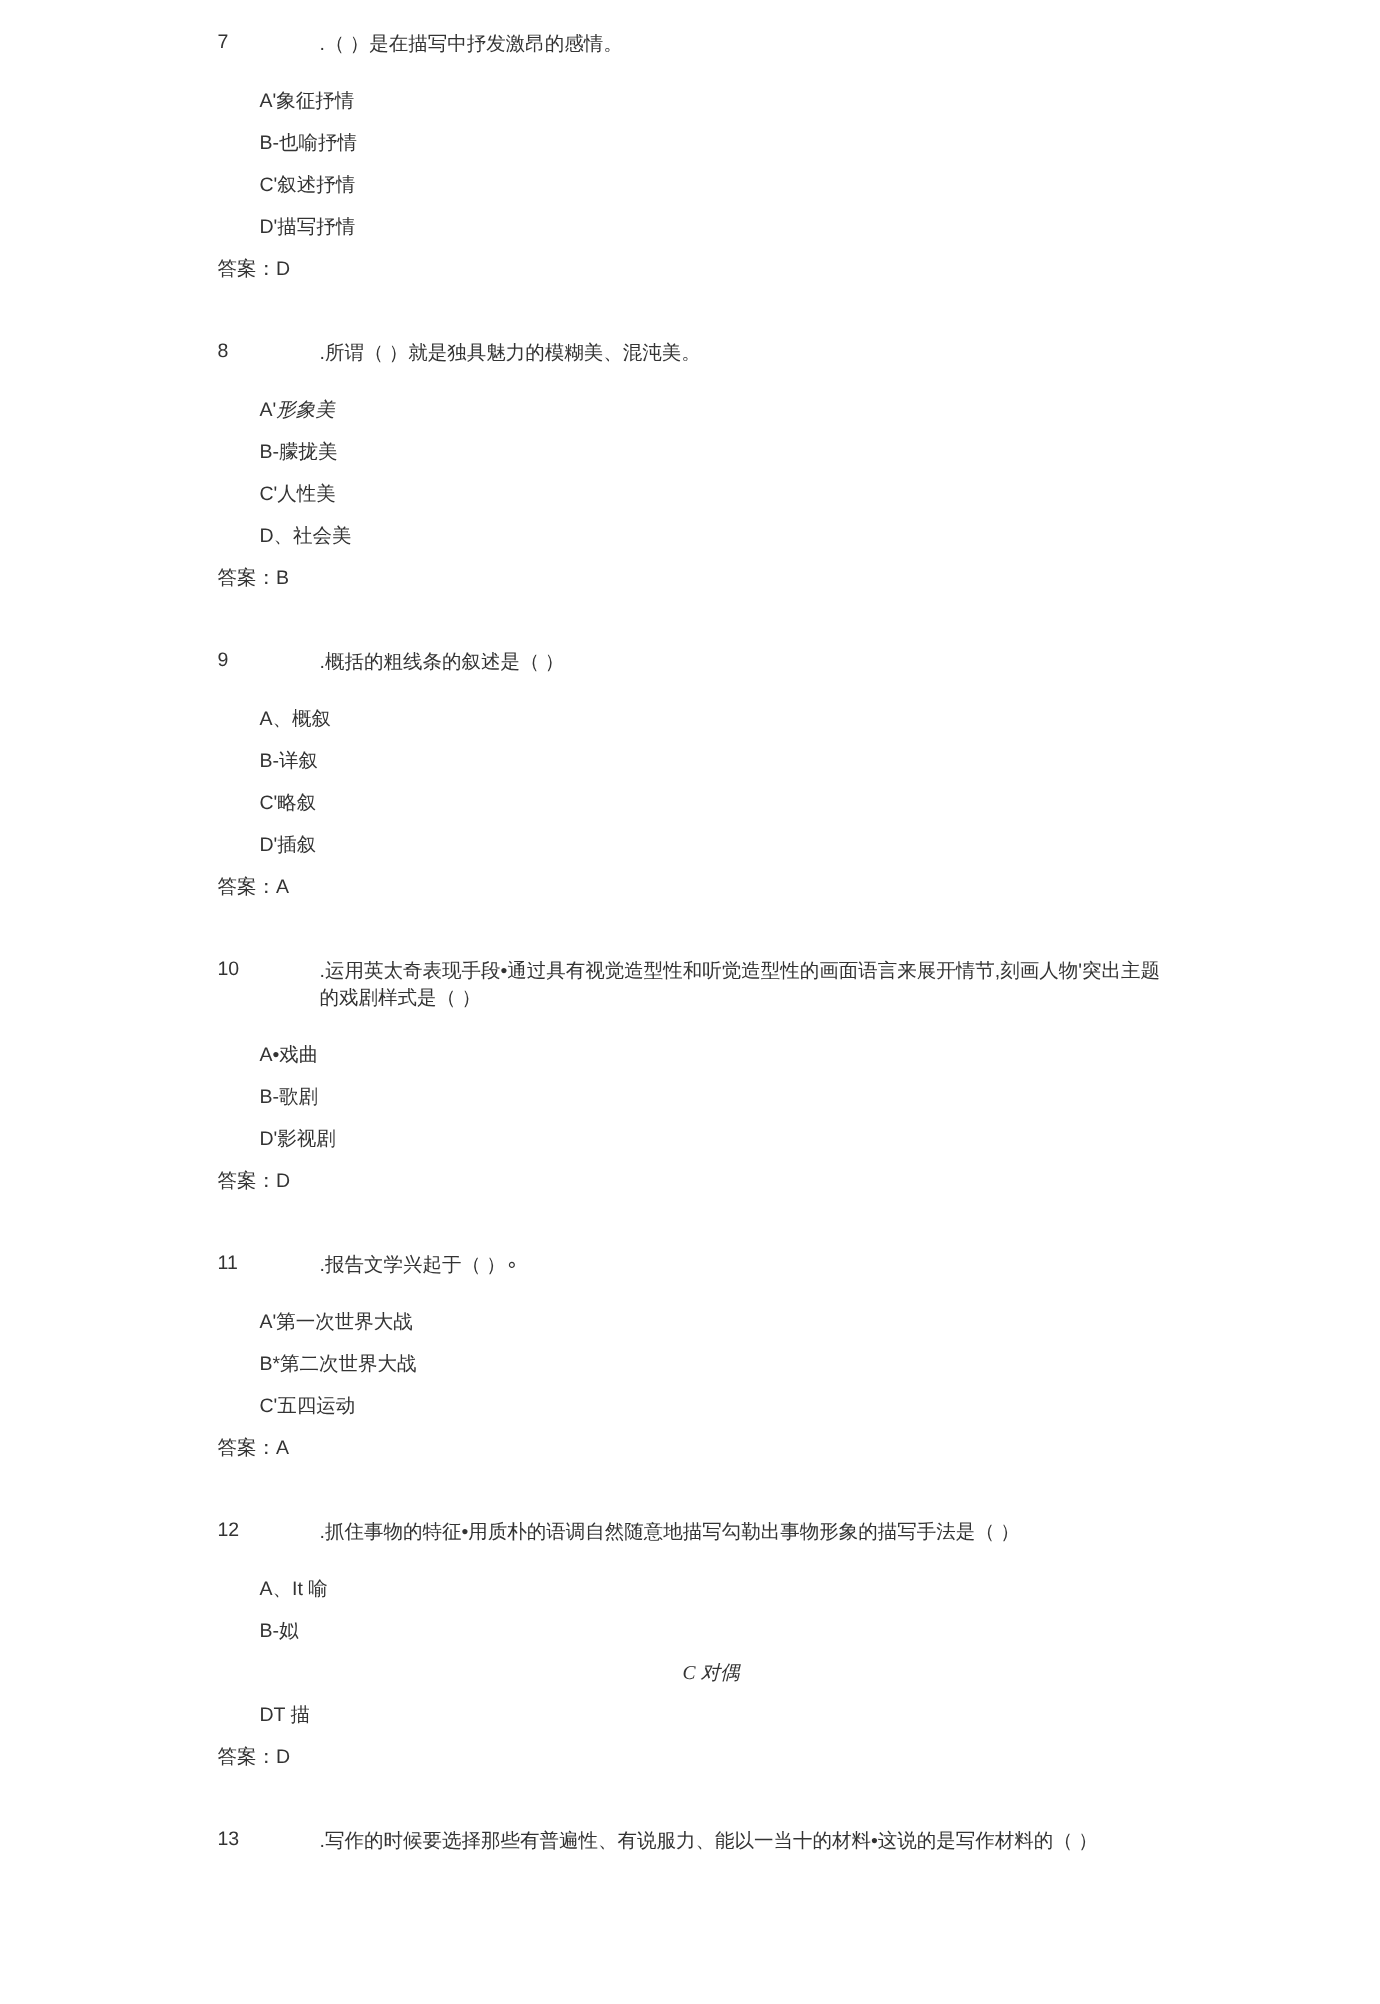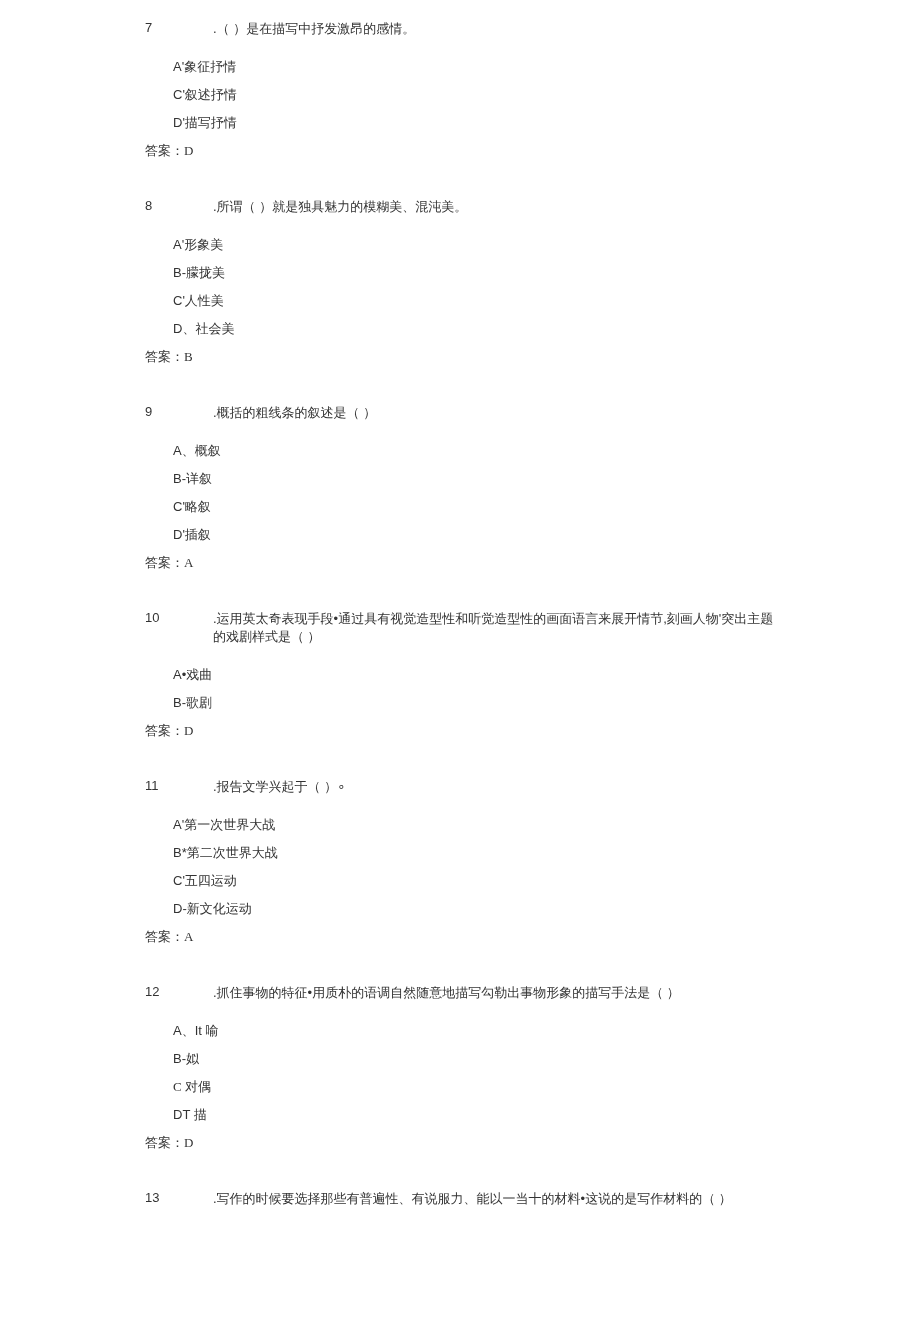--- a/index.html
+++ b/index.html
@@ -30,36 +30,38 @@
     .options {
       padding-left: 28px;
       margin-top: 20px;
     }
     .option {
       margin-bottom: 10px;
     }
     .answer {
       margin-top: 8px;
       margin-bottom: 38px;
-      font-family: Liberation Serif, serif;
     }
     .italic {
       font-family: "KaiTi", "STKaiti", serif;
+      font-style: italic;
+      text-align: center;
     }
   </style>
 </head>
 <body>
 
 <div class="question">
   <div class="q-header">
     <div class="q-num">7</div>
     <div class="q-stem">.（  ）是在描写中抒发激昂的感情。</div>
   </div>
   <div class="options">
     <div class="option">A'象征抒情</div>
+    <div class="option">B-也喻抒情</div>
     <div class="option">C'叙述抒情</div>
     <div class="option">D'描写抒情</div>
   </div>
   <div class="answer">答案：D</div>
 </div>
 
 <div class="question">
   <div class="q-header">
     <div class="q-num">8</div>
     <div class="q-stem">.所谓（  ）就是独具魅力的模糊美、混沌美。</div>
@@ -88,34 +90,34 @@
 </div>
 
 <div class="question">
   <div class="q-header">
     <div class="q-num">10</div>
     <div class="q-stem">.运用英太奇表现手段•通过具有视觉造型性和听觉造型性的画面语言来展开情节,刻画人物'突出主题的戏剧样式是（  ）</div>
   </div>
   <div class="options">
     <div class="option">A•戏曲</div>
     <div class="option">B-歌剧</div>
+    <div class="option">D'影视剧</div>
   </div>
   <div class="answer">答案：D</div>
 </div>
 
 <div class="question">
   <div class="q-header">
     <div class="q-num">11</div>
     <div class="q-stem">.报告文学兴起于（  ）∘</div>
   </div>
   <div class="options">
     <div class="option">A'第一次世界大战</div>
     <div class="option">B*第二次世界大战</div>
     <div class="option">C'五四运动</div>
-    <div class="option">D-新文化运动</div>
   </div>
   <div class="answer">答案：A</div>
 </div>
 
 <div class="question">
   <div class="q-header">
     <div class="q-num">12</div>
     <div class="q-stem">.抓住事物的特征•用质朴的语调自然随意地描写勾勒出事物形象的描写手法是（  ）</div>
   </div>
   <div class="options">

